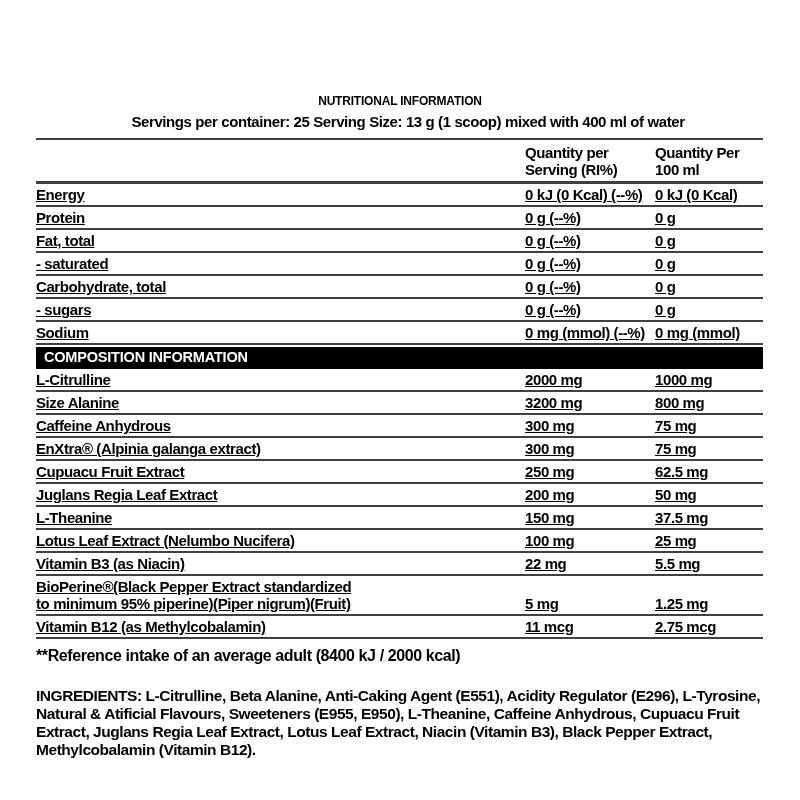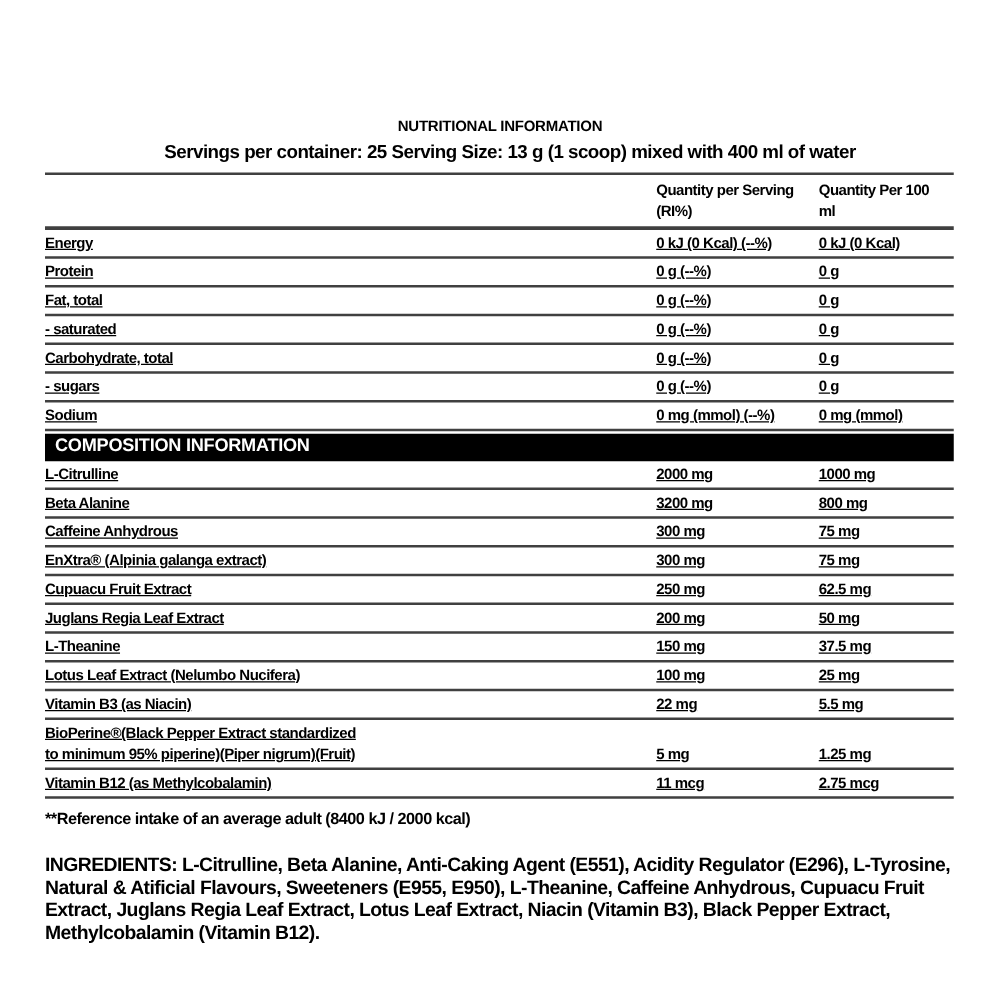--- a/index.html
+++ b/index.html
@@ -25,36 +25,36 @@
     text-align:center;font-size:15px;font-weight:bold;
     margin-top:5px;letter-spacing:-0.4px;margin-left:16px;
   }
   .sheet{width:727px;margin:8px 0 0 36px;}
   .thead{
     display:grid;grid-template-columns:489px 130px 1fr;
     border-top:2px solid var(--rule);
     border-bottom:3px solid var(--rule);
     padding:4px 0 3px;
   }
-  .cell{font-size:12px;font-weight:bold;letter-spacing:-0.4px;line-height:17px;}
+  .cell{font-size:15px;font-weight:bold;letter-spacing:-0.4px;line-height:17px;}
   .thead .v1{width:112px;}
   .thead .v2{width:102px;}
   .row{
     display:grid;grid-template-columns:489px 130px 1fr;
     border-bottom:2px solid var(--rule);
     padding:2px 0 2px;align-items:end;min-height:23px;text-decoration:underline;
   }
   .row .label{white-space:pre-line;}
   .banner{
     background:var(--banner-bg);color:var(--banner-text);
     font-weight:bold;font-size:14.5px;letter-spacing:-0.2px;
     padding:3px 0 4px 8px;margin-top:2px;line-height:15px;
   }
   .footnote{
-    font-size:13px;font-weight:bold;letter-spacing:-0.4px;
+    font-size:16px;font-weight:bold;letter-spacing:-0.4px;
     padding-top:8px;
   }
   .ingredients{
     width:734px;margin:22px 0 0 36px;
     font-size:15.5px;font-weight:bold;letter-spacing:-0.45px;
     line-height:18px;
   }
 </style>
 </head>
 <body>
@@ -113,21 +113,21 @@
 
     <div class="banner">COMPOSITION INFORMATION</div>
 
     <div id="composition-rows">
         <div class="row">
     <div class="cell label">L-Citrulline</div>
     <div class="cell v1">2000 mg</div>
     <div class="cell v2">1000 mg</div>
   </div>
         <div class="row">
-    <div class="cell label">Beta Alanine</div>
+    <div class="cell label">Size Alanine</div>
     <div class="cell v1">3200 mg</div>
     <div class="cell v2">800 mg</div>
   </div>
         <div class="row">
     <div class="cell label">Caffeine Anhydrous</div>
     <div class="cell v1">300 mg</div>
     <div class="cell v2">75 mg</div>
   </div>
         <div class="row">
     <div class="cell label">EnXtra® (Alpinia galanga extract)</div>

